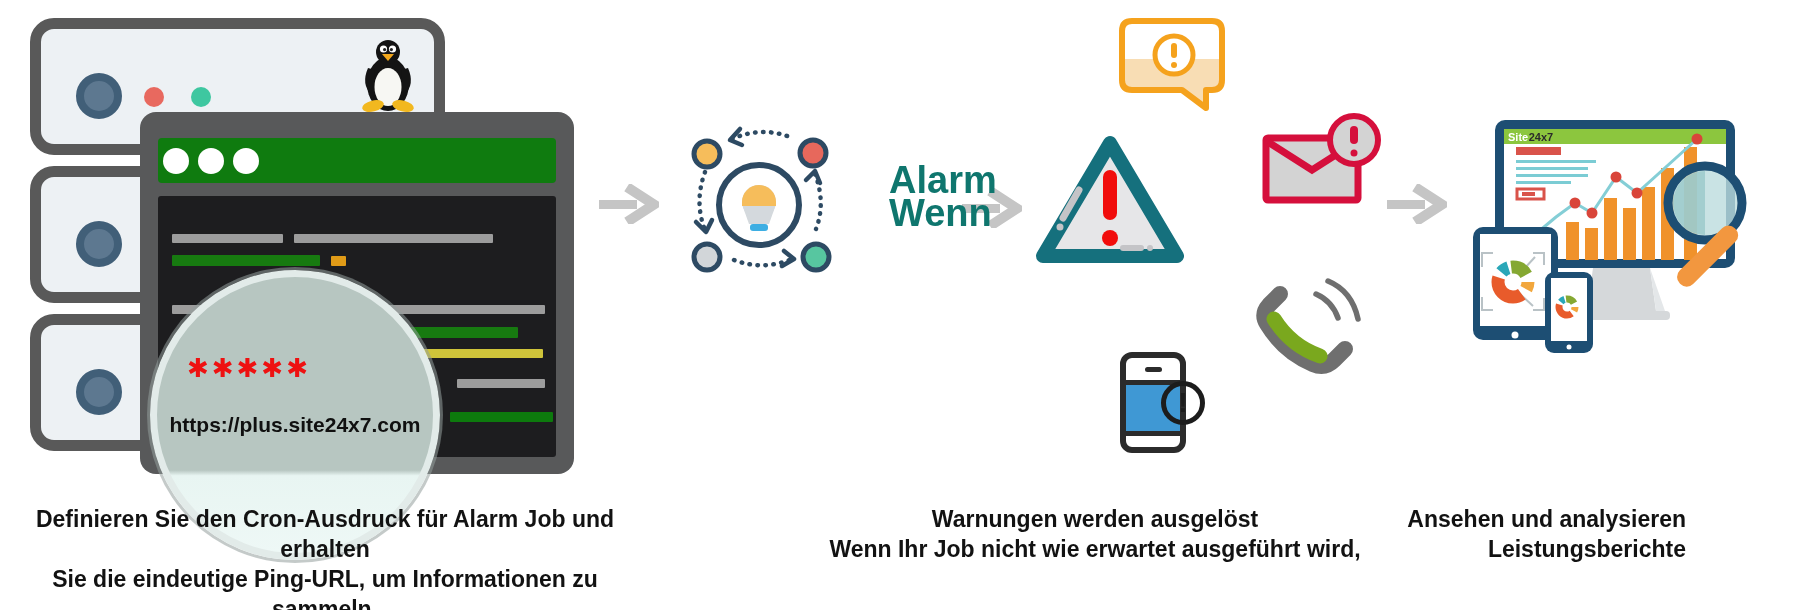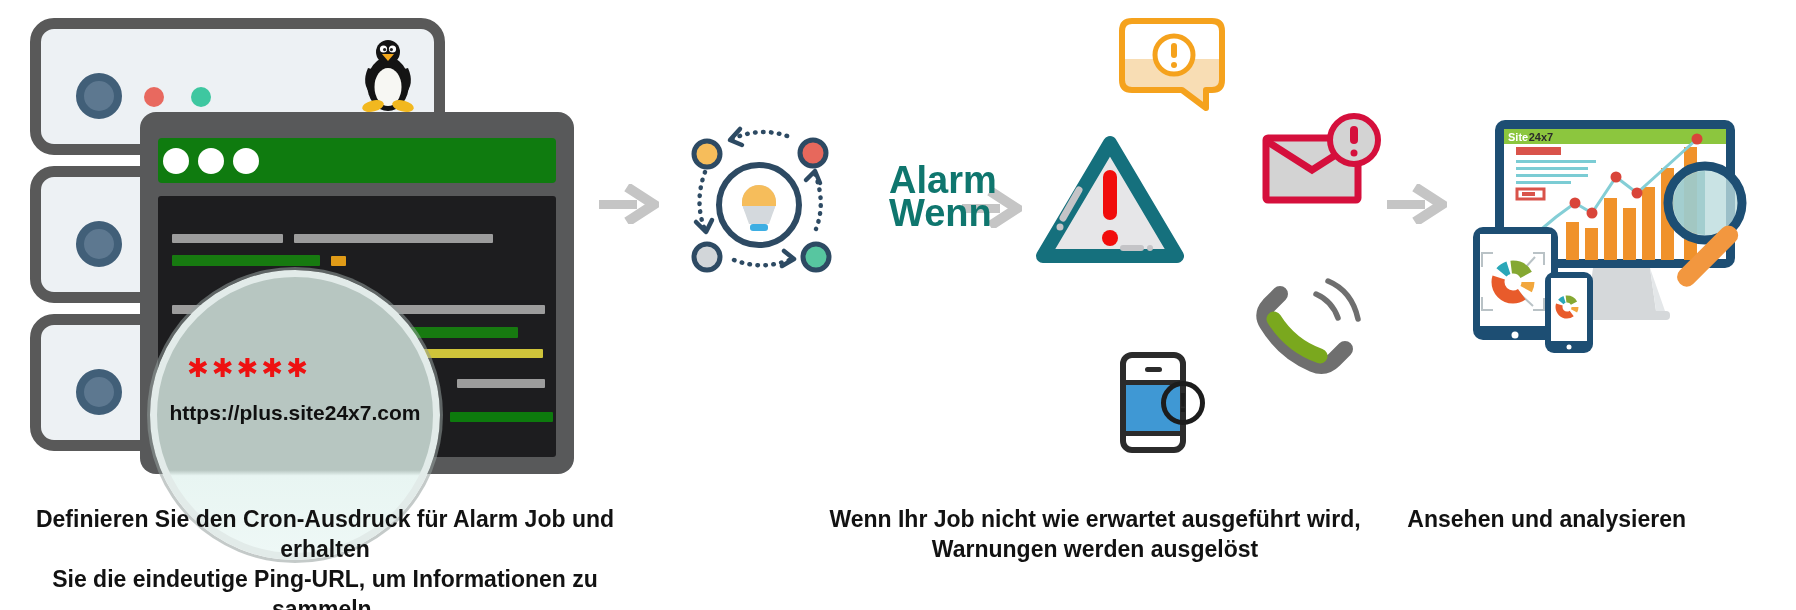--- a/index.html
+++ b/index.html
@@ -26,21 +26,21 @@
   .tbar{position:absolute;border-radius:1px;}
 
   
   .magnifier{position:absolute;left:150px;top:270px;width:290px;height:290px;border-radius:50%;
              border:7px solid #e2ebe9;box-sizing:border-box;z-index:4;
              background:linear-gradient(180deg,#b7c6c1 0%,#b7c6c1 70%,#e8f5f2 72%,#eef8f6 100%);
              box-shadow:0 0 0 3px rgba(148,158,156,.55);}
   .mask-stars{position:absolute;left:30px;top:76px;color:#ee1111;
               font-family:"DejaVu Sans",sans-serif;font-weight:bold;
               font-size:26px;letter-spacing:3px;}
-  .ping-url{position:absolute;left:0;top:124px;width:100%;text-align:center;color:#101010;
+  .ping-url{position:absolute;left:0;top:136px;width:100%;text-align:center;color:#101010;
             font-weight:bold;font-size:21px;}
 
   
   .caption{position:absolute;top:504px;text-align:center;color:#121212;
            font-weight:bold;font-size:23px;line-height:30px;z-index:6;}
 
   
   .alarm-label{position:absolute;left:853px;top:164px;color:#0f766e;
                font-weight:bold;font-size:38px;line-height:33px;z-index:3;margin-left:36px;}
 
@@ -275,20 +275,21 @@
       <rect x="263" y="132" width="19" height="78" rx="9" fill="#f2973f"></rect>
     </g>
   </svg>
 
   <div class="caption" style="left:10px;width:630px;">
     <div>Definieren Sie den Cron-Ausdruck für Alarm Job und erhalten</div>
     <div>Sie die eindeutige Ping-URL, um Informationen zu sammeln,</div>
 
   </div>
   <div class="caption" style="left:800px;width:590px;">
+    <div>Warnungen werden ausgelöst</div>
     <div>Wenn Ihr Job nicht wie erwartet ausgeführt wird,</div>
-    <div>Warnungen werden ausgelöst</div>
   </div>
   <div class="caption" style="left:1316px;width:370px;text-align:right;">
     <div>Ansehen und analysieren</div>
+    <div>Leistungsberichte</div>
   </div>
 
 </div>
 
 </body></html>

